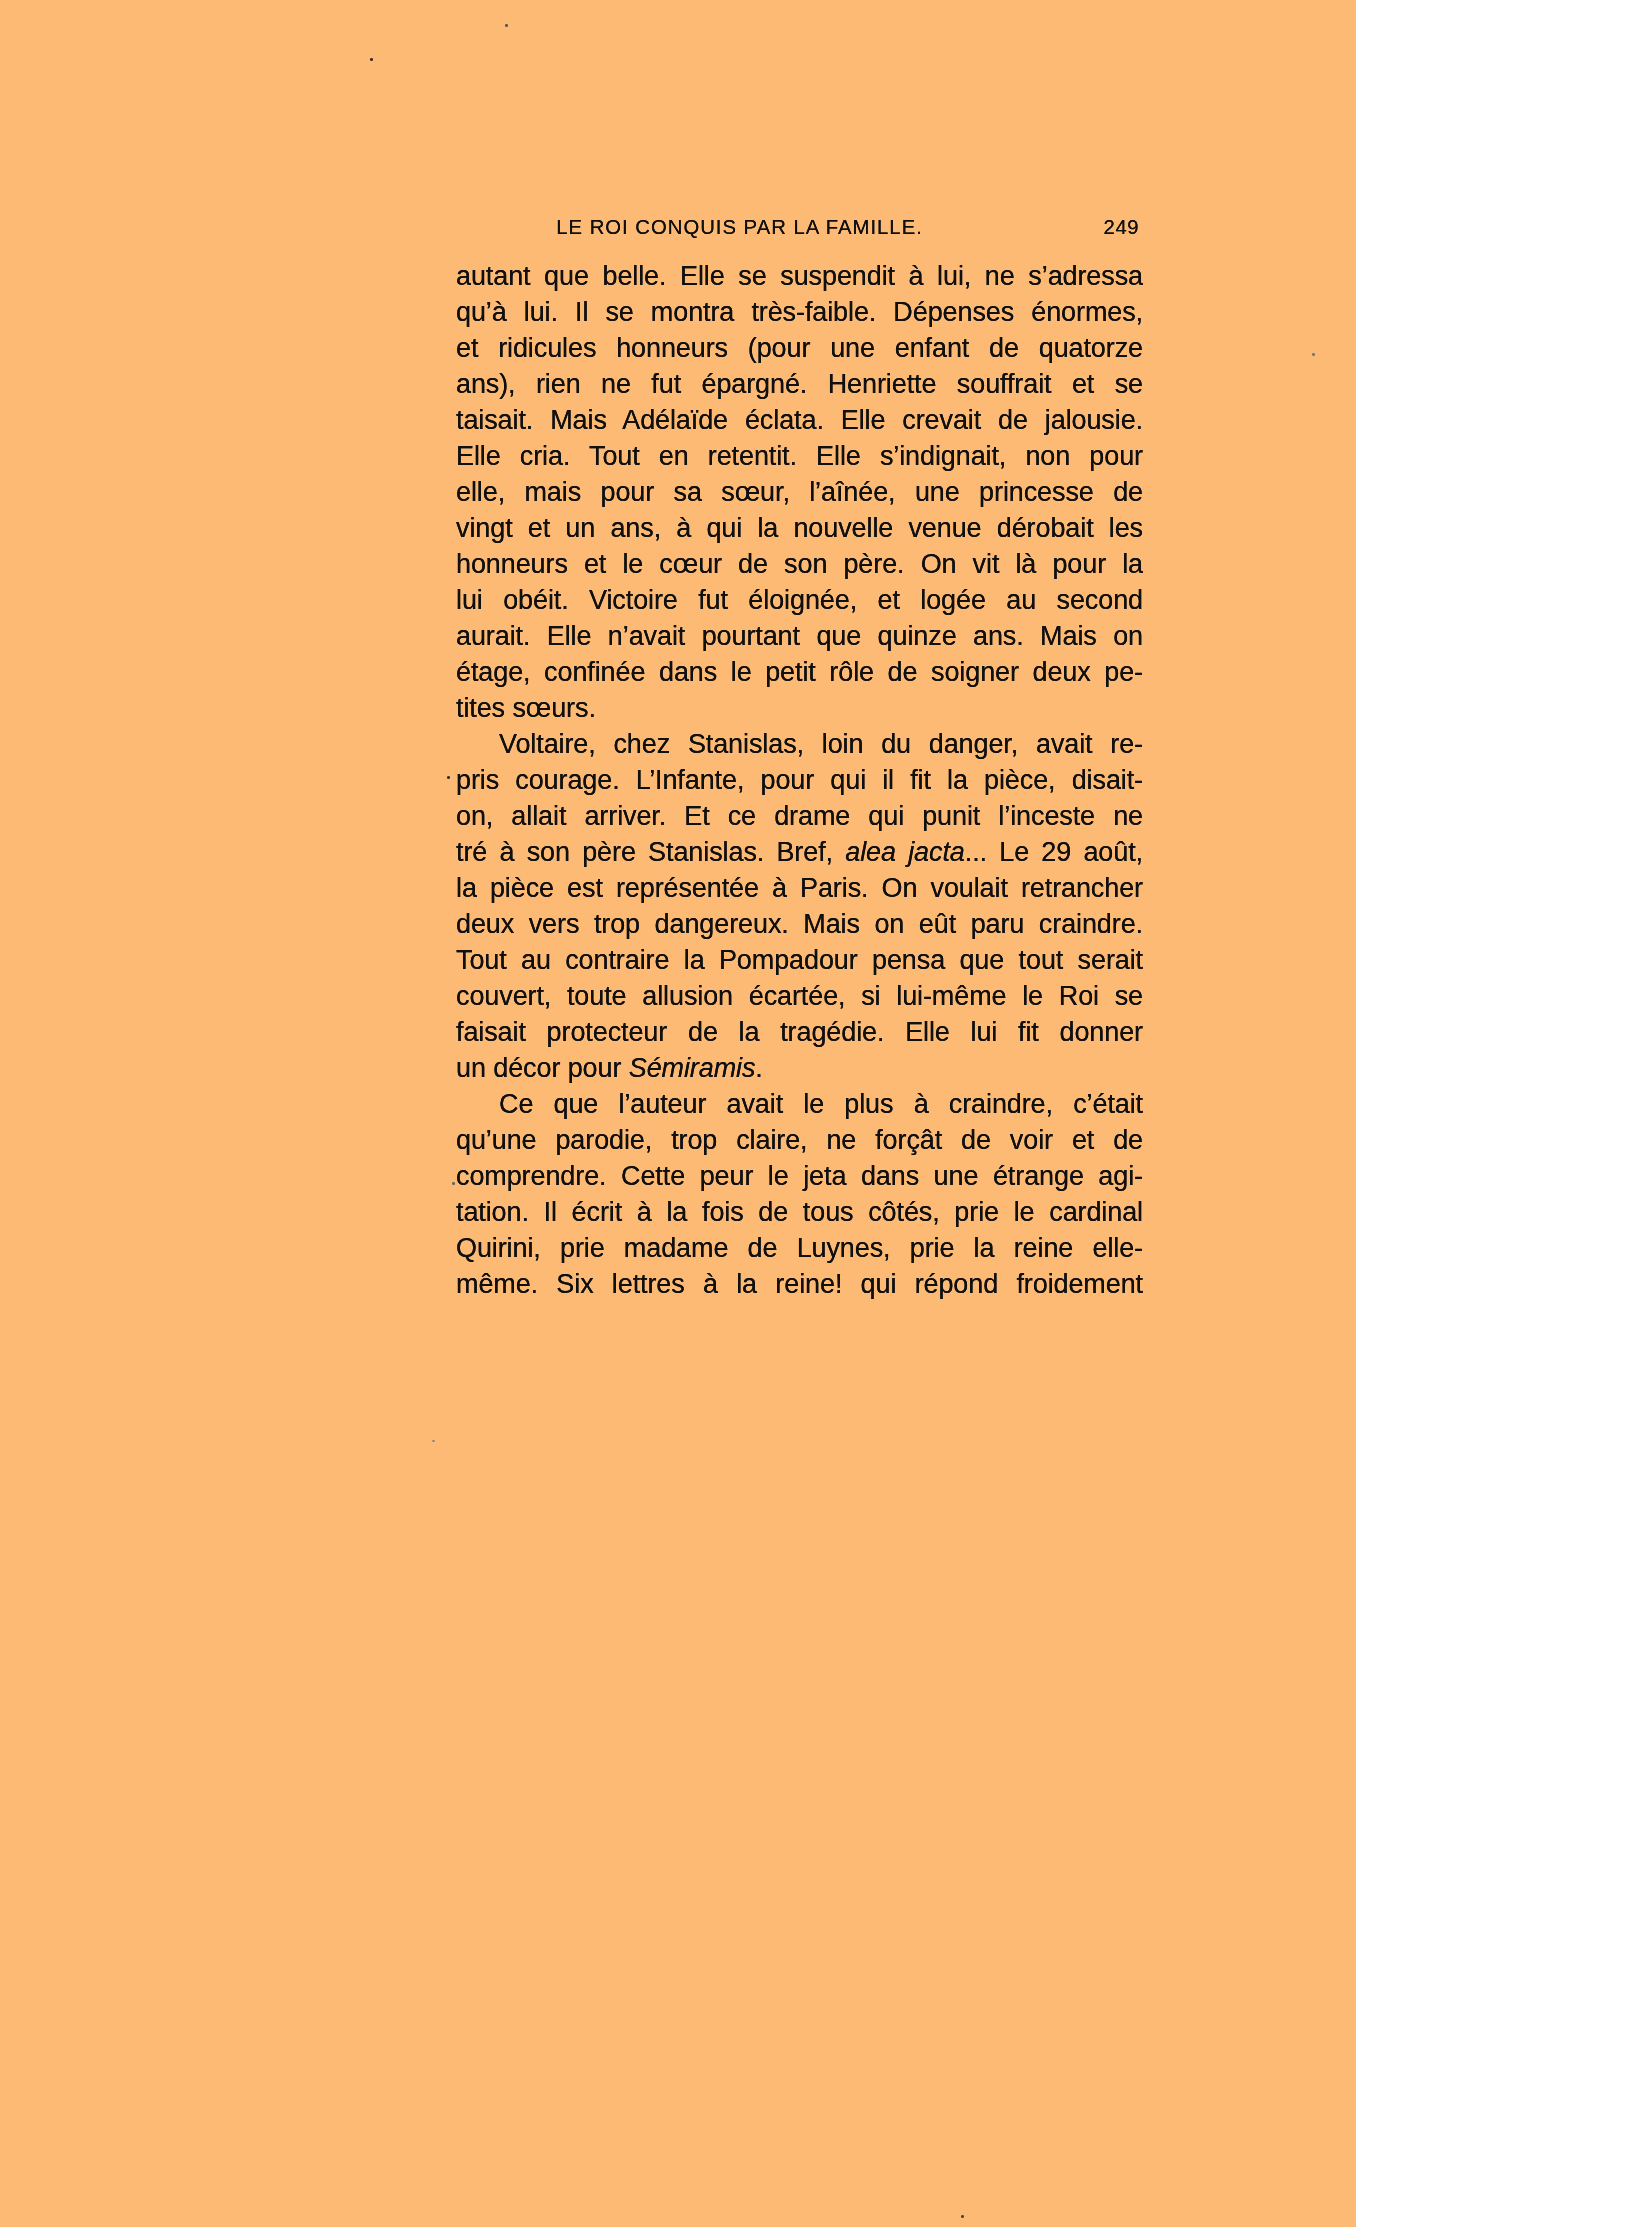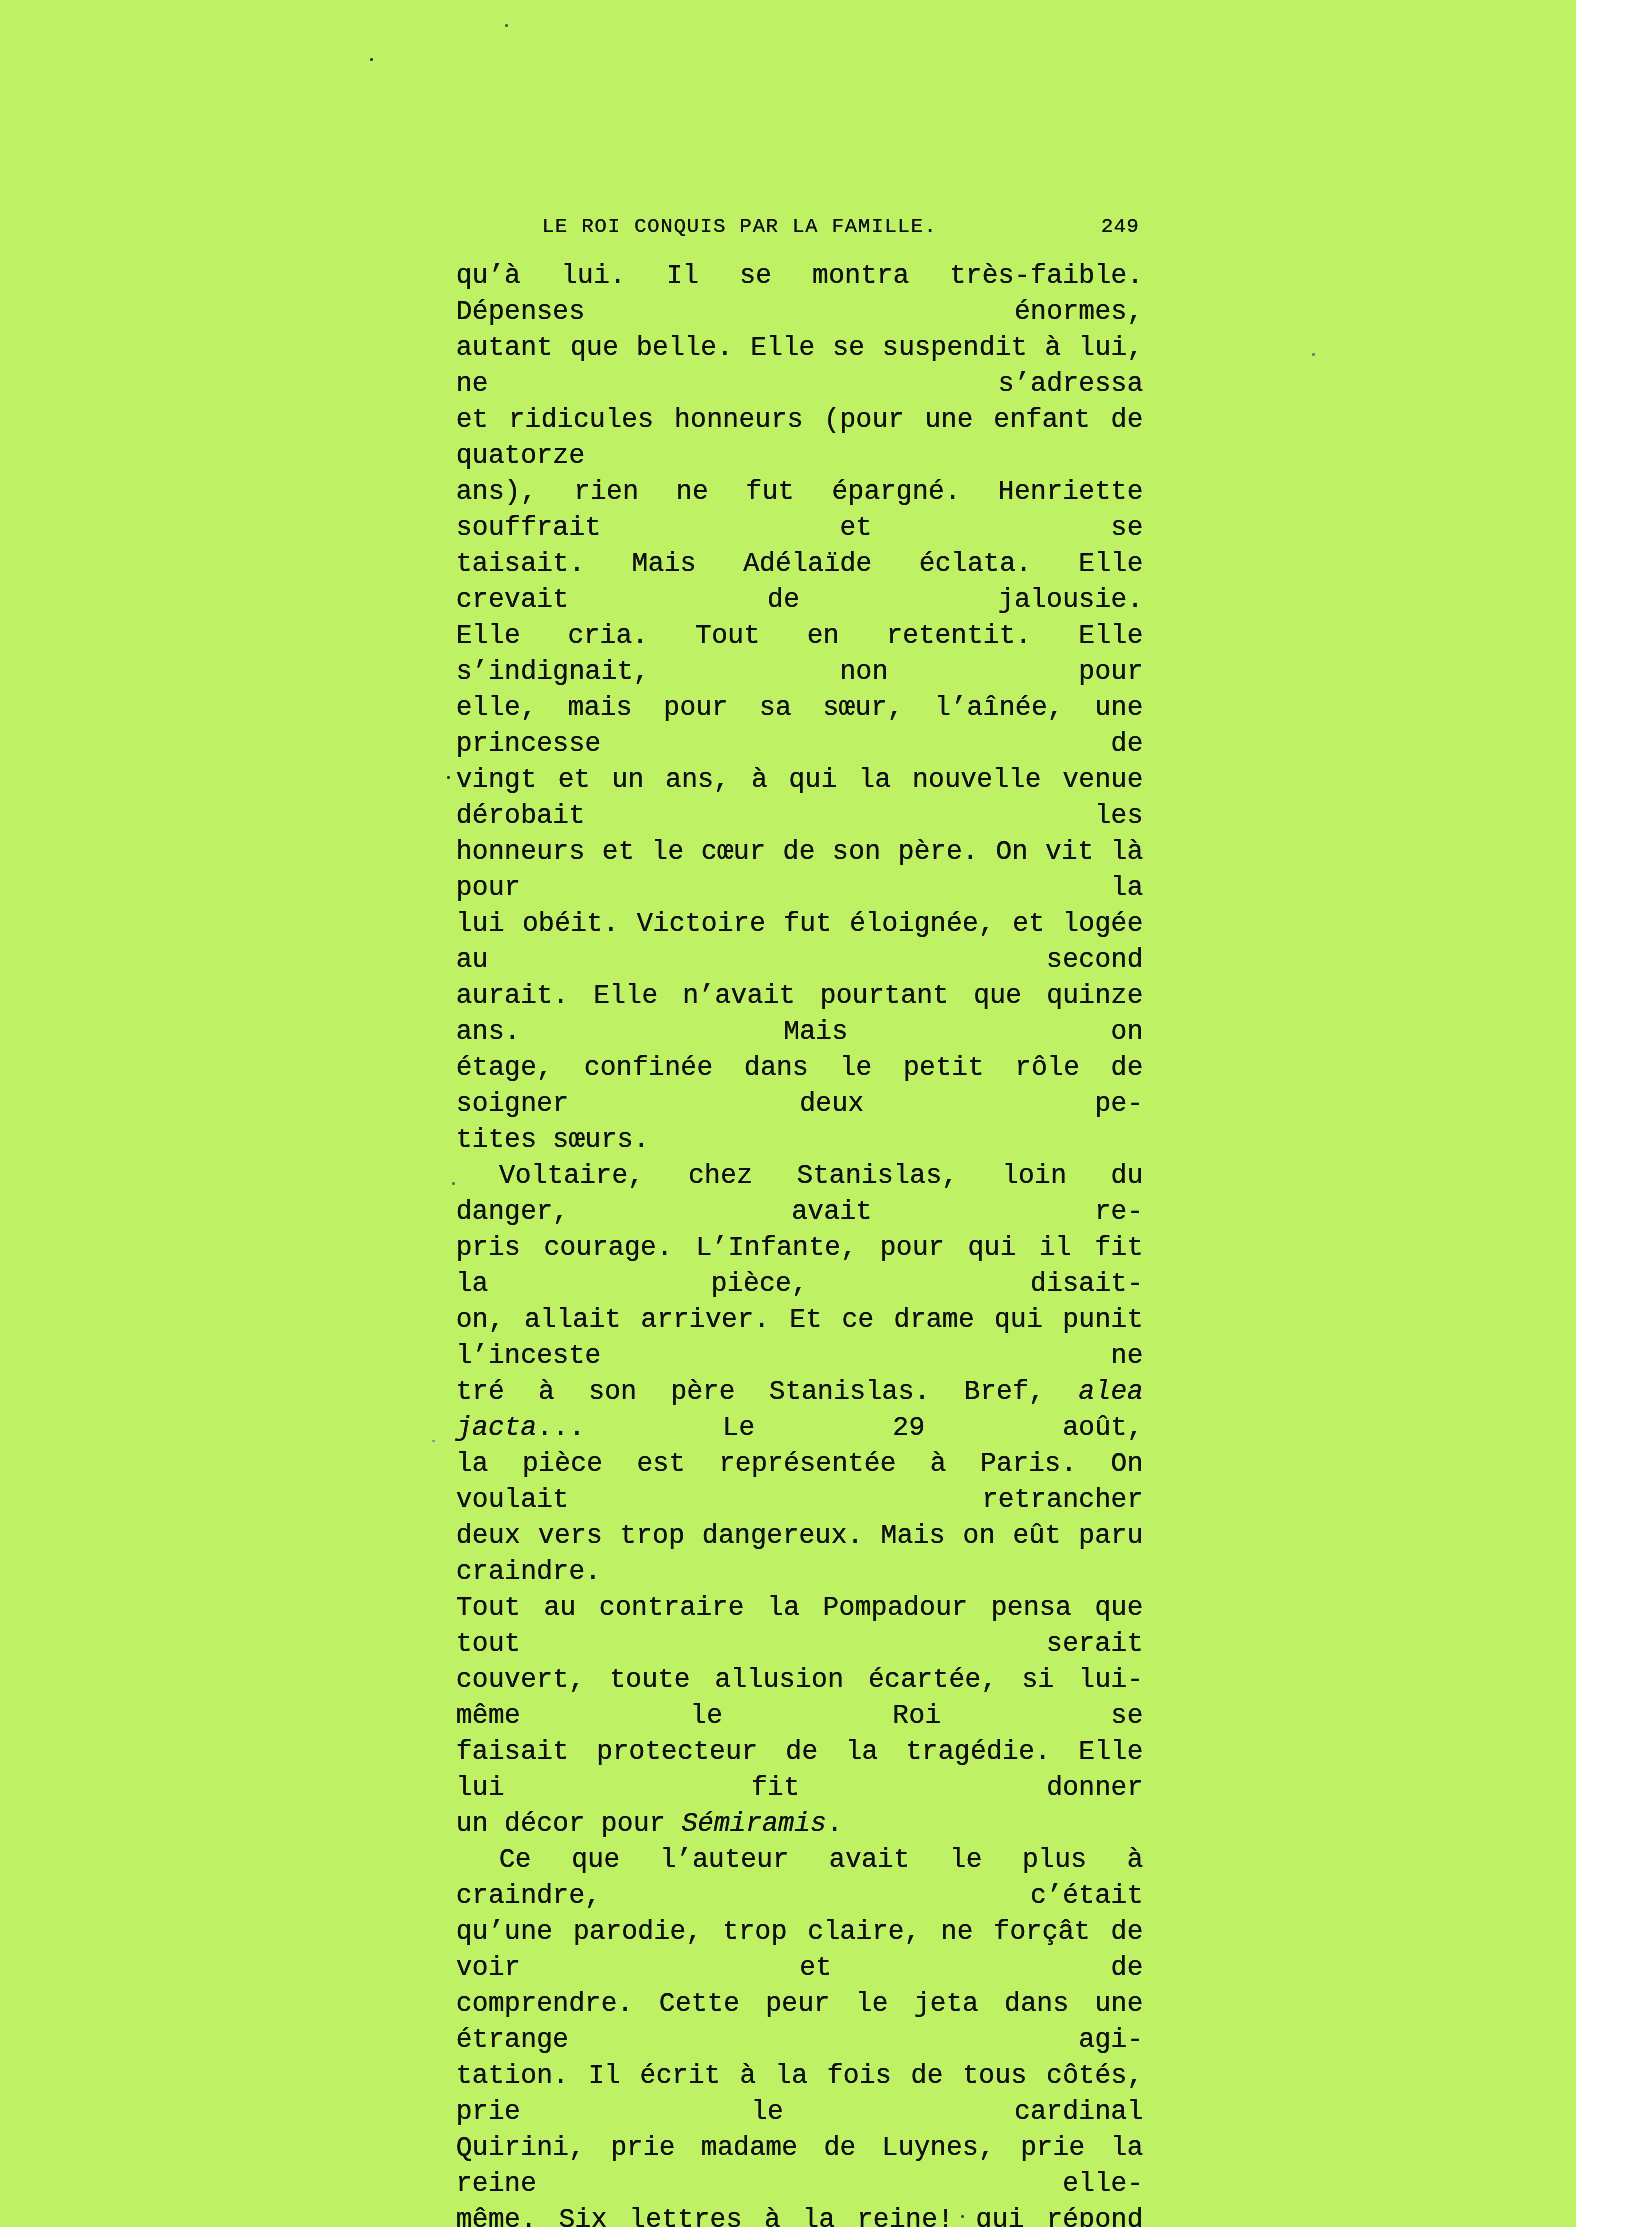--- a/index.html
+++ b/index.html
@@ -2,25 +2,25 @@
 <html style="font-size:10.2px"><head>
 <meta charset="utf-8">
 <style>
   html, body {
     margin: 0;
     padding: 0;
     background: #ffffff;
   }
   .scan-page {
     position: relative;
-    width: 1576px;
+    width: 1356px;
     height: 2227px;
-    background: #bef264;
+    background: #fdba74;
     color: #101010;
-    font-family: Liberation Mono, monospace;
+    font-family: Liberation Sans, sans-serif;
     overflow: hidden;
   }
   .running-head {
     position: absolute;
     top: 213px;
     left: 458px;
     width: 685px;
     height: 28px;
     font-size: 20.3px;
     line-height: 28px;
@@ -70,22 +70,22 @@
 
 <div class="scan-page">
 
   <div class="running-head">
     <span class="head-title">LE ROI CONQUIS PAR LA FAMILLE.</span>
     <span class="page-number">249</span>
   </div>
 
   <div class="text-block">
       <div class="paragraph">
+        <div class="line"><span>autant que belle. Elle se suspendit à lui, ne s’adressa</span></div>
         <div class="line"><span>qu’à lui. Il se montra très-faible. Dépenses énormes,</span></div>
-        <div class="line"><span>autant que belle. Elle se suspendit à lui, ne s’adressa</span></div>
         <div class="line"><span>et ridicules honneurs (pour une enfant de quatorze</span></div>
         <div class="line"><span>ans), rien ne fut épargné. Henriette souffrait et se</span></div>
         <div class="line"><span>taisait. Mais Adélaïde éclata. Elle crevait de jalousie.</span></div>
         <div class="line"><span>Elle cria. Tout en retentit. Elle s’indignait, non pour</span></div>
         <div class="line"><span>elle, mais pour sa sœur, l’aînée, une princesse de</span></div>
         <div class="line"><span>vingt et un ans, à qui la nouvelle venue dérobait les</span></div>
         <div class="line"><span>honneurs et le cœur de son père. On vit là pour la</span></div>
         <div class="line"><span>lui obéit. Victoire fut éloignée, et logée au second</span></div>
         <div class="line"><span>aurait. Elle n’avait pourtant que quinze ans. Mais on</span></div>
         <div class="line"><span>étage, confinée dans le petit rôle de soigner deux pe-</span></div>

